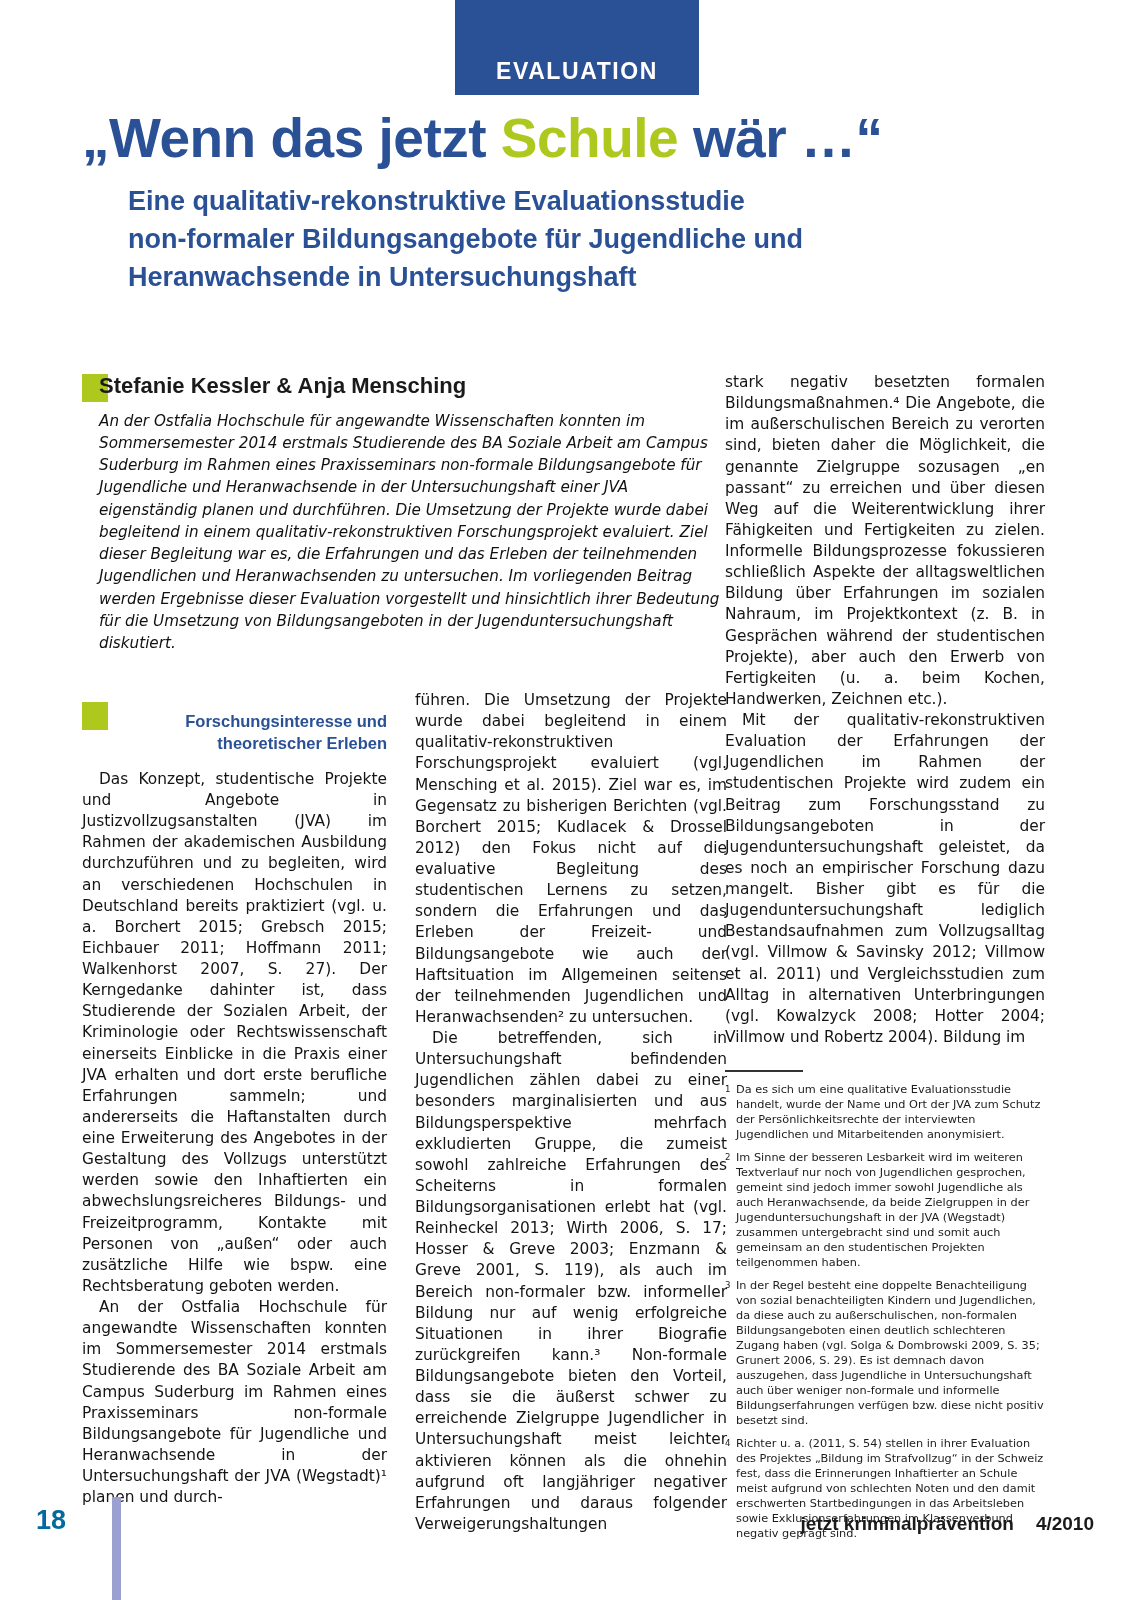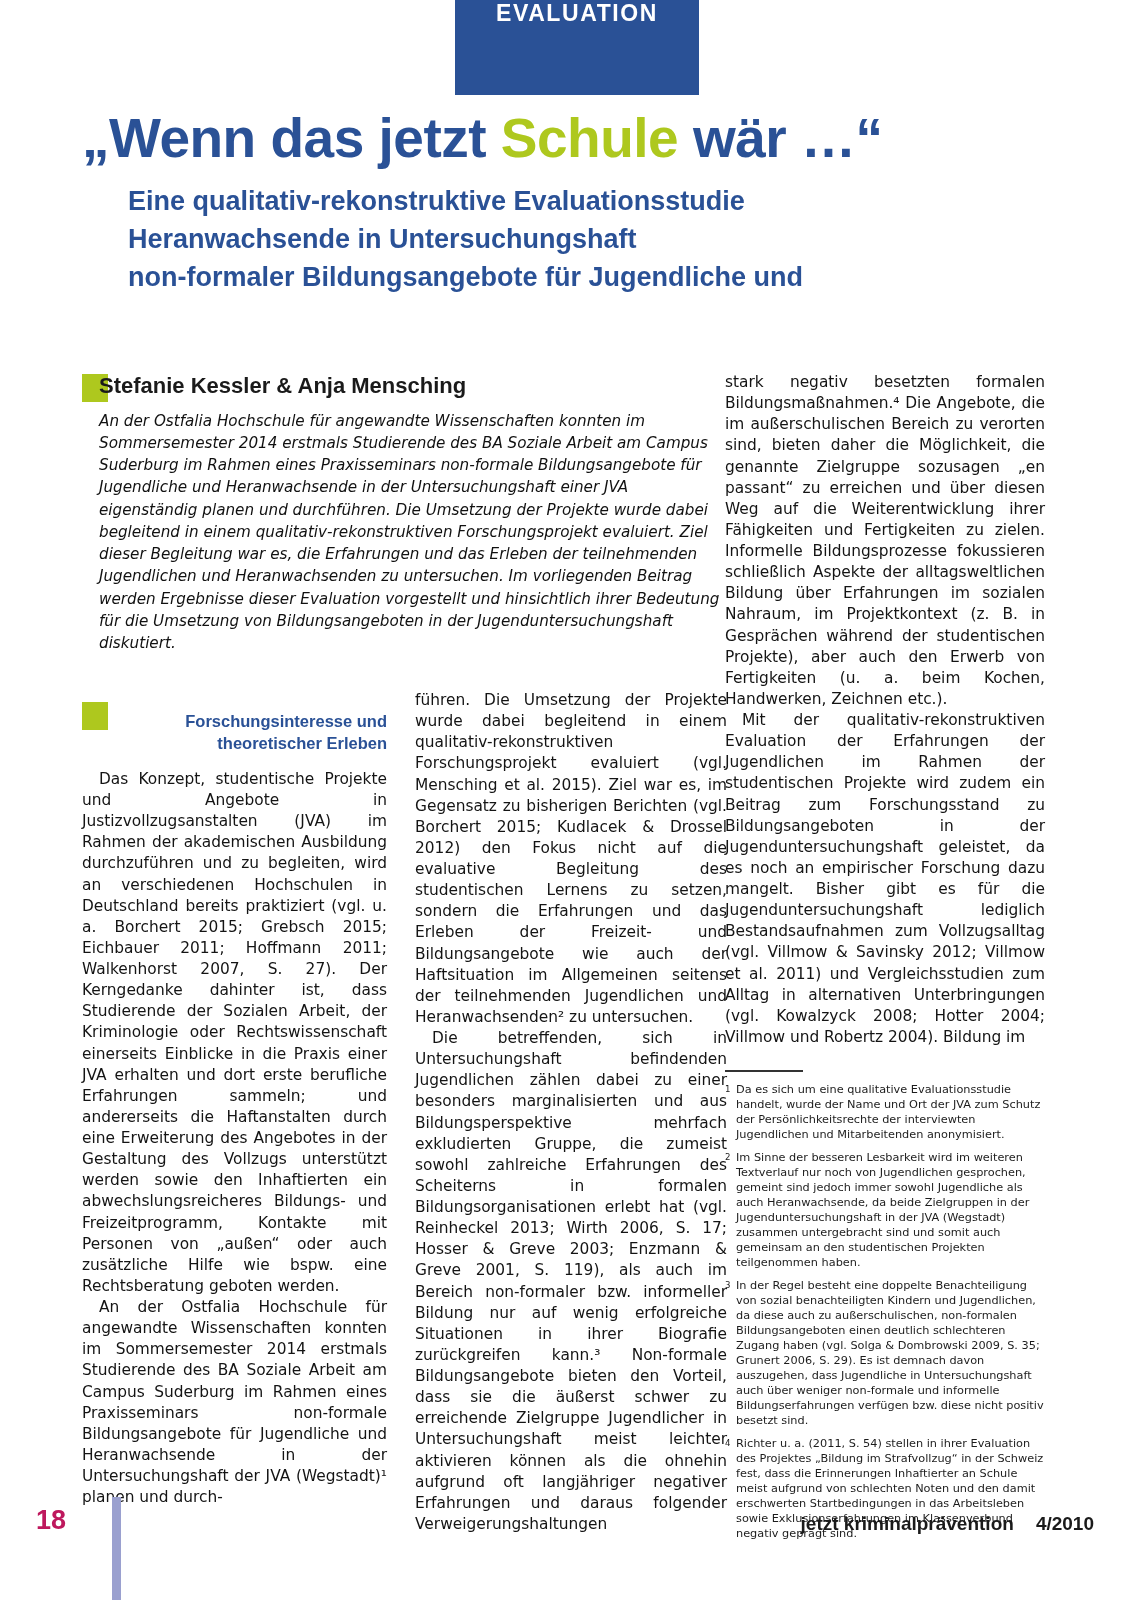--- a/index.html
+++ b/index.html
@@ -13,20 +13,21 @@
     overflow:hidden;
   }
 
   
   .kicker-bar{
     position:absolute;
     left:455px; top:0;
     width:244px; height:95px;
     background:#2a5196;
     display:flex;
+    align-items:flex-end;
     justify-content:center;
     padding-bottom:10px;
   }
   .kicker-bar .kicker-text{
     color:#ffffff;
     font-family:"Liberation Sans", sans-serif;
     font-weight:bold;
     font-size:23px;
     letter-spacing:1.6px;
   }
@@ -172,21 +173,21 @@
     left:112px; top:1497px;
     width:9px; height:103px;
     background:#9aa0cf;
   }
   .page-number{
     position:absolute;
     left:36px; top:1505px;
     font-family:"Liberation Sans", sans-serif;
     font-weight:bold;
     font-size:27px;
-    color:#be185d;
+    color:#0369a1;
   }
   .footer-right{
     position:absolute;
     right:38px; top:1513px;
     font-family:"Liberation Sans", sans-serif;
     font-weight:bold;
     font-size:19px;
     color:#1a1a1a;
     white-space:nowrap;
   }
@@ -196,22 +197,22 @@
 <body>
 
 <div class="kicker-bar">
   <span class="kicker-text">EVALUATION</span>
 </div>
 
 <div class="title-block">
   <h1 class="main-title"><span>„Wenn das jetzt </span><span class="hl">Schule</span><span> wär …“</span></h1>
   <h2 class="subtitle">
     <span>Eine qualitativ-rekonstruktive Evaluationsstudie</span>
+    <span>non-formaler Bildungsangebote für Jugendliche und</span>
     <span>Heranwachsende in Untersuchungshaft</span>
-    <span>non-formaler Bildungsangebote für Jugendliche und</span>
   </h2>
 </div>
 
 <div class="columns">
 
   <div class="author-block">
     <span class="green-tick"></span>
     <h3 class="author-name">Stefanie Kessler &amp; Anja Mensching</h3>
     <p class="abstract">An der Ostfalia Hochschule für angewandte Wissenschaften konnten im Sommersemester 2014 erstmals Studierende des BA Soziale Arbeit am Campus Suderburg im Rahmen eines Praxisseminars non-formale Bildungsangebote für Jugendliche und Heranwachsende in der Untersuchungshaft einer JVA eigenständig planen und durchführen. Die Umsetzung der Projekte wurde dabei begleitend in einem qualitativ-rekonstruktiven Forschungsprojekt evaluiert. Ziel dieser Begleitung war es, die Erfahrungen und das Erleben der teilnehmenden Jugendlichen und Heranwachsenden zu untersuchen. Im vorliegenden Beitrag werden Ergebnisse dieser Evaluation vorgestellt und hinsichtlich ihrer Bedeutung für die Umsetzung von Bildungsangeboten in der Jugenduntersuchungshaft diskutiert.</p>
   </div>

